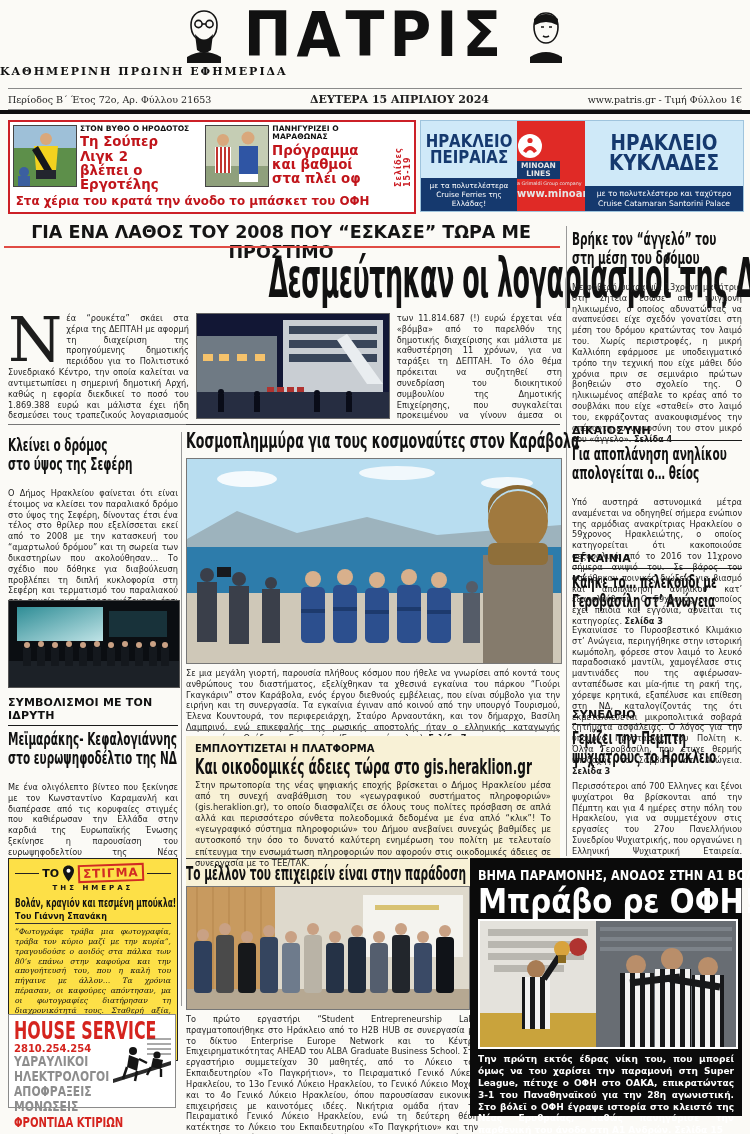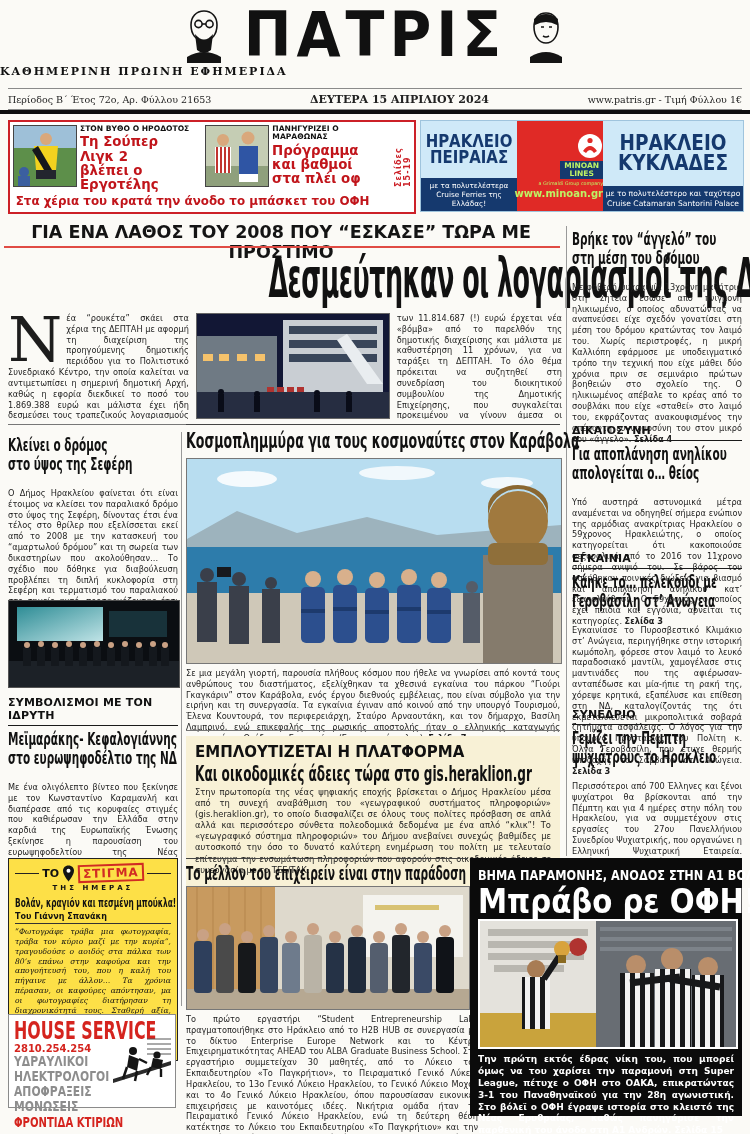--- a/index.html
+++ b/index.html
@@ -33,21 +33,21 @@
          transform:scaleX(.92);transform-origin:0 0;}
   .sb-bottom{font-size:12.5px;font-weight:bold;color:#c1151b;padding:4px 0 0 6px;transform:scaleX(.95);transform-origin:0 50%;white-space:nowrap;}
   .sb-pages{writing-mode:vertical-rl;transform:rotate(180deg);font-size:8px;font-weight:bold;color:#cc2027;
             letter-spacing:1px;margin-left:auto;padding:2px 0;}
   
   .minoan{top:120px;left:420px;width:322px;height:90px;display:flex;border:1px solid #9fc4dd;}
   .mn-sec{background:#cfe9f8;display:flex;flex-direction:column;}
   .mn-title{color:#15396e;font-weight:900;text-align:center;line-height:.95;white-space:pre-line;
             flex:1;display:flex;align-items:center;justify-content:center;transform:scaleX(.88);transform-origin:50% 50%;}
   .mn-band{background:#15396e;color:#fff;text-align:center;font-size:7.3px;line-height:1.25;padding:3px 2px;white-space:pre-line;}
-  .mn-logo{width:86px;background:#e02a26;color:#bef264;display:flex;flex-direction:column;align-items:flex-end;justify-content:center;gap:2px;}
+  .mn-logo{width:68px;background:#e02a26;color:#e5e5e5;display:flex;flex-direction:column;align-items:flex-start;justify-content:center;gap:2px;}
   .mn-brand{background:#15396e;font-size:7.5px;font-weight:bold;padding:1px 4px;line-height:1.1;text-align:center;white-space:pre-line;}
   .mn-grim{font-size:4.8px;}
   .mn-url{font-size:10px;font-weight:bold;}
   
   .lead-kick{top:222px;left:0;width:562px;text-align:center;font-weight:bold;font-size:17.5px;color:#141414;}
   .lead-redline{top:246px;left:4px;width:556px;height:1.5px;background:#e04b44;}
   .lead-hl{top:250px;left:0;width:562px;text-align:center;font-weight:900;}
   .lead-hl span{display:inline-block;white-space:nowrap;font-size:49px;letter-spacing:-1px;
                 transform:scaleX(.52) scaleY(1.12);transform-origin:50% 50%;}
   .lead-body{top:313px;left:8px;width:554px;height:106px;display:flex;gap:7px;overflow:hidden;}
@@ -67,21 +67,21 @@
   .stig-hl{font-size:13px;font-weight:bold;white-space:nowrap;transform:scaleX(.57);transform-origin:0 50%;margin-top:3px;}
   .stig-by{font-size:8px;font-weight:bold;border-bottom:1px solid #333;padding-bottom:2px;margin:2px 0 3px 0;}
   .stig-body{font-family:"DejaVu Serif",serif;font-style:italic;font-size:7.6px;line-height:1.3;text-align:justify;}
   .house{border:1.5px solid #8a8a8a;background:#fff;padding:4px 5px;position:relative;}
   .house-title{color:#d5241e;font-weight:900;font-size:24px;white-space:nowrap;transform:scaleX(.66);transform-origin:0 50%;line-height:1;}
   .house-phone{color:#d5241e;font-weight:bold;font-size:10px;}
   .house-svc{color:#8d8d8d;font-weight:900;font-size:13.5px;line-height:1.12;transform:scaleX(.8);transform-origin:0 0;white-space:pre-line;}
   .house-foot{color:#d5241e;font-weight:900;font-size:14px;white-space:nowrap;transform:scaleX(.72);transform-origin:0 50%;}
   
   .plat{background:#f8f1d6;padding:7px 9px;}
-  .plat-kick{font-weight:bold;font-size:15px;}
+  .plat-kick{font-weight:bold;font-size:10px;}
   
   .ofi{top:858px;left:470px;width:272px;height:258px;background:#0b0b0b;color:#fff;padding:7px 8px;box-sizing:border-box;}
   .ofi-cap{font-size:9px;font-weight:bold;line-height:1.32;text-align:justify;margin-top:5px;}
 </style>
 </head>
 <body>
 
 <div class="page">
 
   <div class="abs masthead">

